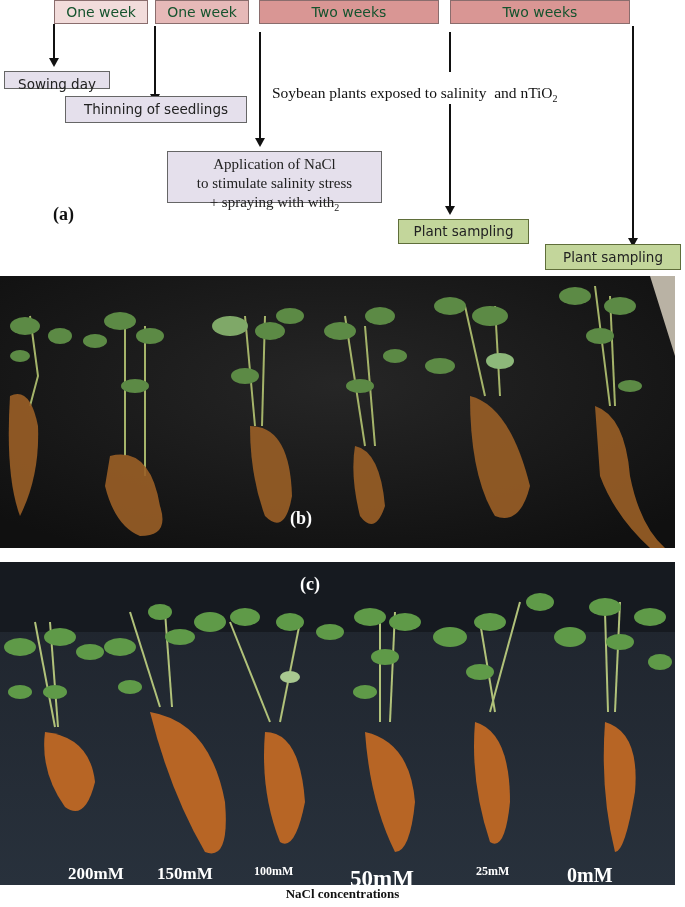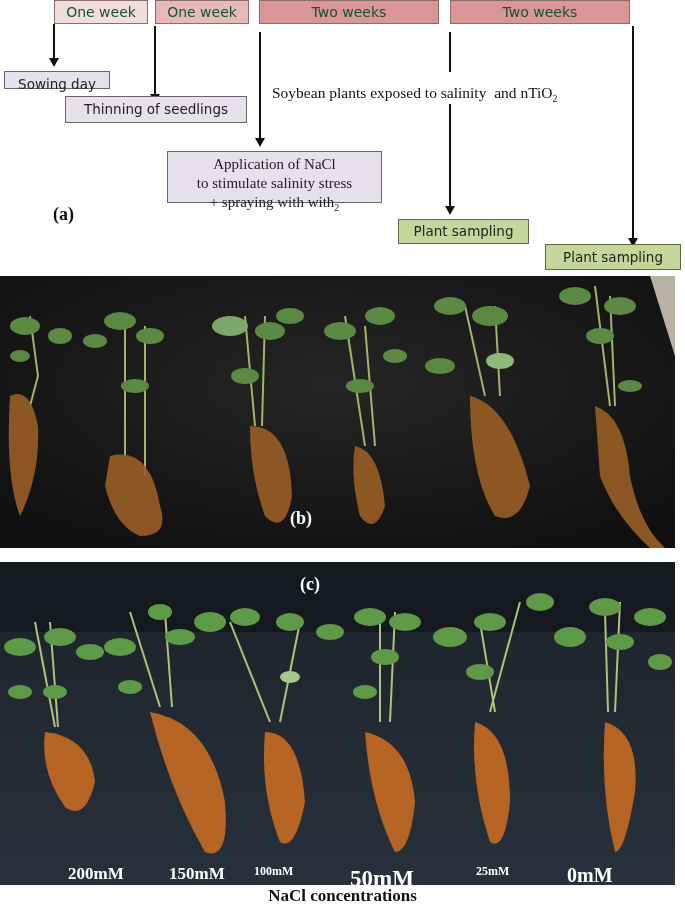--- a/index.html
+++ b/index.html
@@ -180,21 +180,21 @@
       <path d="M150 150 Q210 160 225 240 Q230 300 205 290 Q170 230 150 150Z"></path>
       <path d="M265 170 Q300 170 305 240 Q295 290 280 280 Q260 230 265 170Z"></path>
       <path d="M365 170 Q410 180 415 240 Q410 290 395 290 Q370 240 365 170Z"></path>
       <path d="M475 160 Q510 170 510 240 Q505 290 490 280 Q470 220 475 160Z"></path>
       <path d="M605 160 Q640 170 635 230 Q625 290 615 290 Q600 230 605 160Z"></path>
     </g>
   </svg>
   <div class="label-white" style="left:300px;top:12px;font-size:18px;">(c)</div>
   <div>
     <div class="label-white" style="left:20px;top:302px;font-size:17px;margin-left:48px;">200mM</div>
-    <div class="label-white" style="left:169px;top:302px;font-size:17px;">150mM</div>
+    <div class="label-white" style="left:157px;top:302px;font-size:17px;">150mM</div>
     <div class="label-white" style="left:254px;top:302px;font-size:12px;">100mM</div>
     <div class="label-white" style="left:350px;top:304px;font-size:23px;">50mM</div>
     <div class="label-white" style="left:476px;top:302px;font-size:12px;">25mM</div>
     <div class="label-white" style="left:567px;top:302px;font-size:20px;">0mM</div>
   </div>
 </div>
 
-<div class="abs serif" style="left:0;width:685px;top:886px;text-align:center;font-size:17px;font-weight:bold;color:#111;">NaCl concentrations</div>
+<div class="abs serif" style="left:0;width:685px;top:886px;text-align:center;font-size:13px;font-weight:bold;color:#111;">NaCl concentrations</div>
 
 </body></html>

